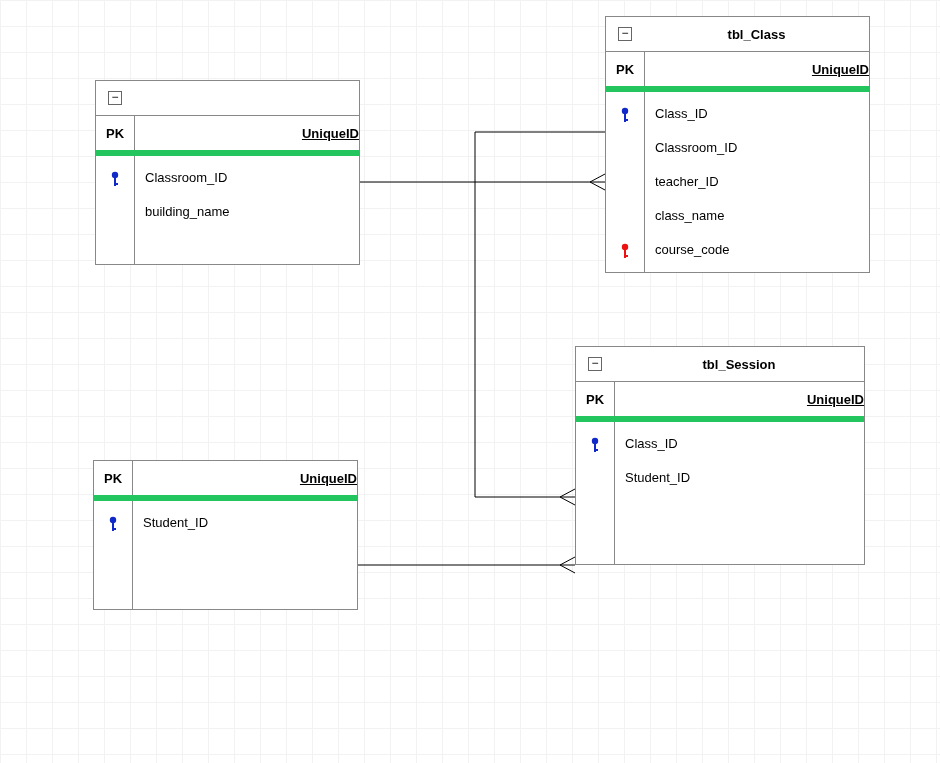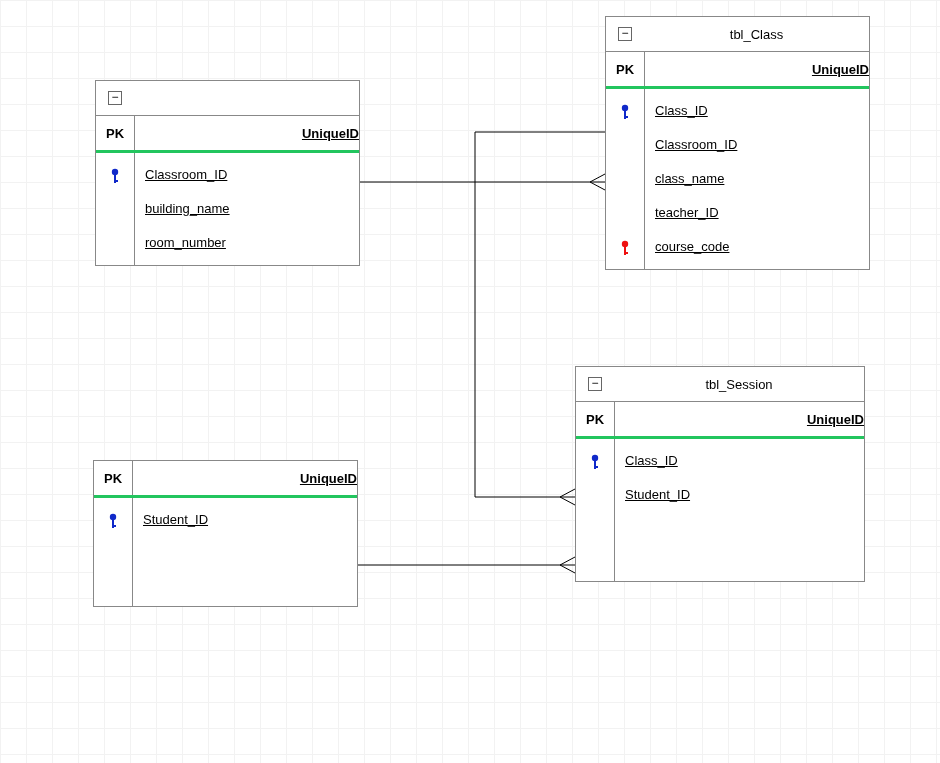--- a/index.html
+++ b/index.html
@@ -55,27 +55,27 @@
   .entity .title-row .collapse-cell {
     width: 38px;
     display: flex;
     align-items: center;
     justify-content: center;
     height: 100%;
   }
   .entity .title-row .title-cell {
     flex: 1;
     text-align: center;
-    font-weight: normal;
+    font-weight: bold;
   }
 
   .entity .pk-row {
     display: flex;
     align-items: center;
-    border-bottom: 3px solid #22c55e;
+    border-bottom: 6px solid #22c55e;
     height: 34px;
   }
   .entity .pk-row .pk-label-cell {
     width: 38px;
     border-right: 1px solid #888;
     height: 100%;
     display: flex;
     align-items: center;
     justify-content: center;
     font-weight: bold;
@@ -97,21 +97,20 @@
     display: flex;
     flex-direction: column;
     align-items: center;
     padding-top: 6px;
   }
   .entity .attrs-row .attr-col {
     flex: 1;
     display: flex;
     flex-direction: column;
     padding: 4px 0 6px 10px;
-    text-decoration: underline;
   }
   .entity .attr {
     height: 34px;
     display: flex;
     align-items: center;
   }
   .entity .key-slot {
     height: 34px;
     display: flex;
     align-items: center;
@@ -195,21 +194,20 @@
               <rect x="6" y="7" width="2" height="9" fill="#1029c9"></rect>
               <rect x="6" y="13" width="4" height="2" fill="#1029c9"></rect>
             </svg>
           </div>
         <div class="key-slot"></div>
         <div class="key-slot"></div>
       </div>
       <div class="attr-col">
         <div class="attr">Classroom_ID</div>
         <div class="attr">building_name</div>
-        <div class="attr">room_number</div>
       </div>
     </div>
   </div>
 
   <div class="entity" style="left:605px; top:16px; width:265px;">
     <div class="title-row">
       <div class="collapse-cell">
           <span class="collapse-box"></span>
         </div>
       <div class="title-cell">tbl_Class</div>
@@ -234,28 +232,28 @@
             <svg class="key-icon" viewBox="0 0 14 18">
               <circle cx="7" cy="5" r="3.2" fill="#e11"></circle>
               <rect x="6" y="7" width="2" height="9" fill="#e11"></rect>
               <rect x="6" y="13" width="4" height="2" fill="#e11"></rect>
             </svg>
           </div>
       </div>
       <div class="attr-col">
         <div class="attr">Class_ID</div>
         <div class="attr">Classroom_ID</div>
+        <div class="attr">teacher_ID</div>
         <div class="attr">class_name</div>
-        <div class="attr">teacher_ID</div>
         <div class="attr">course_code</div>
       </div>
     </div>
   </div>
 
-  <div class="entity" style="left:575px; top:346px; width:290px;margin-top:20px;">
+  <div class="entity" style="left:575px; top:346px; width:290px;">
     <div class="title-row">
       <div class="collapse-cell">
           <span class="collapse-box"></span>
         </div>
       <div class="title-cell">tbl_Session</div>
     </div>
     <div class="pk-row">
       <div class="pk-label-cell">PK</div>
       <div class="pk-name-cell">UniqueID</div>
     </div>

